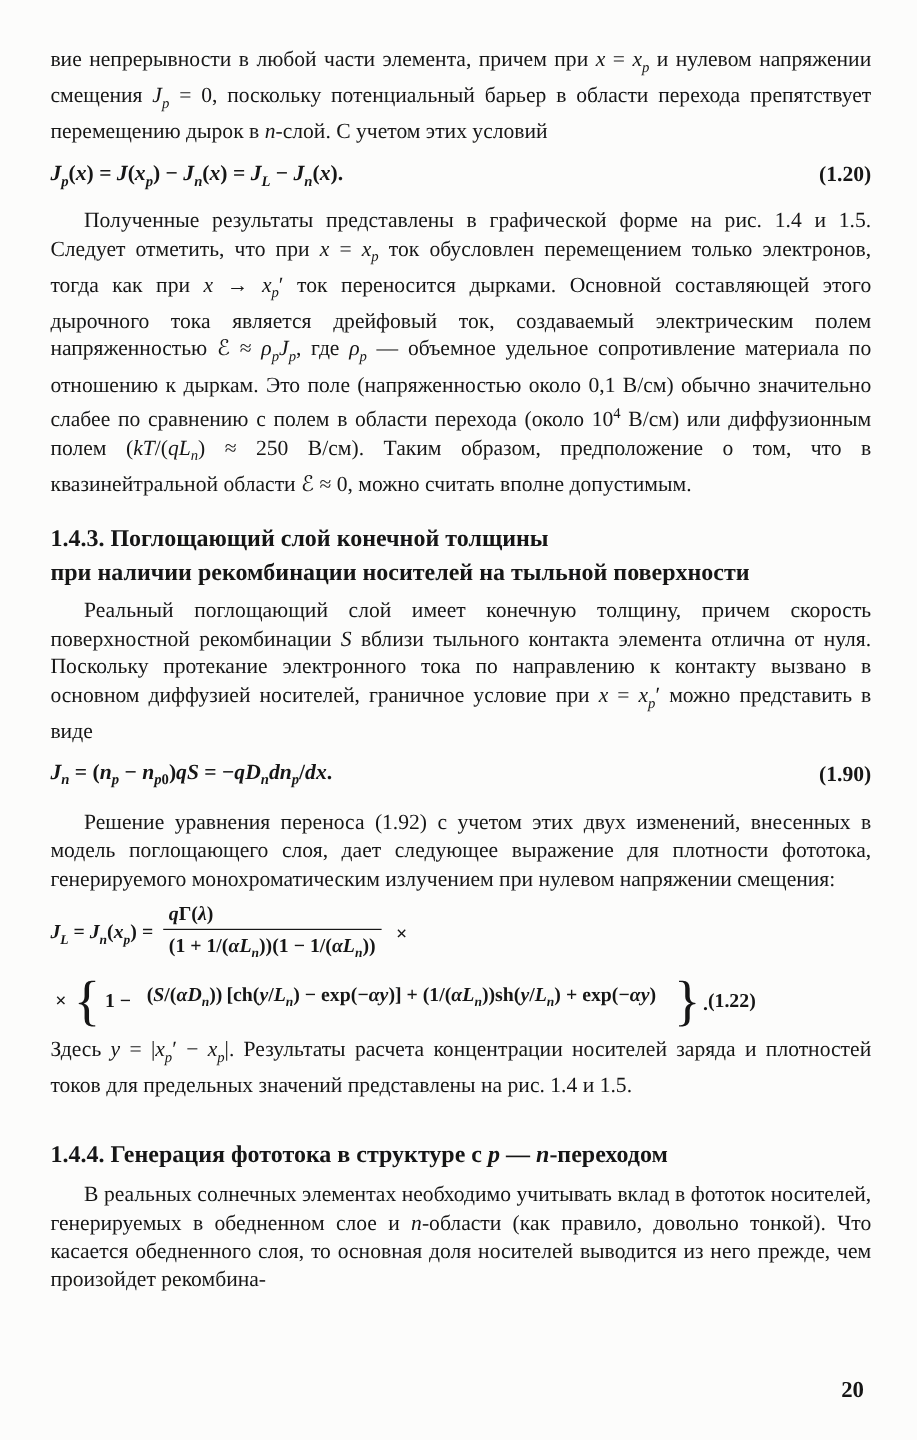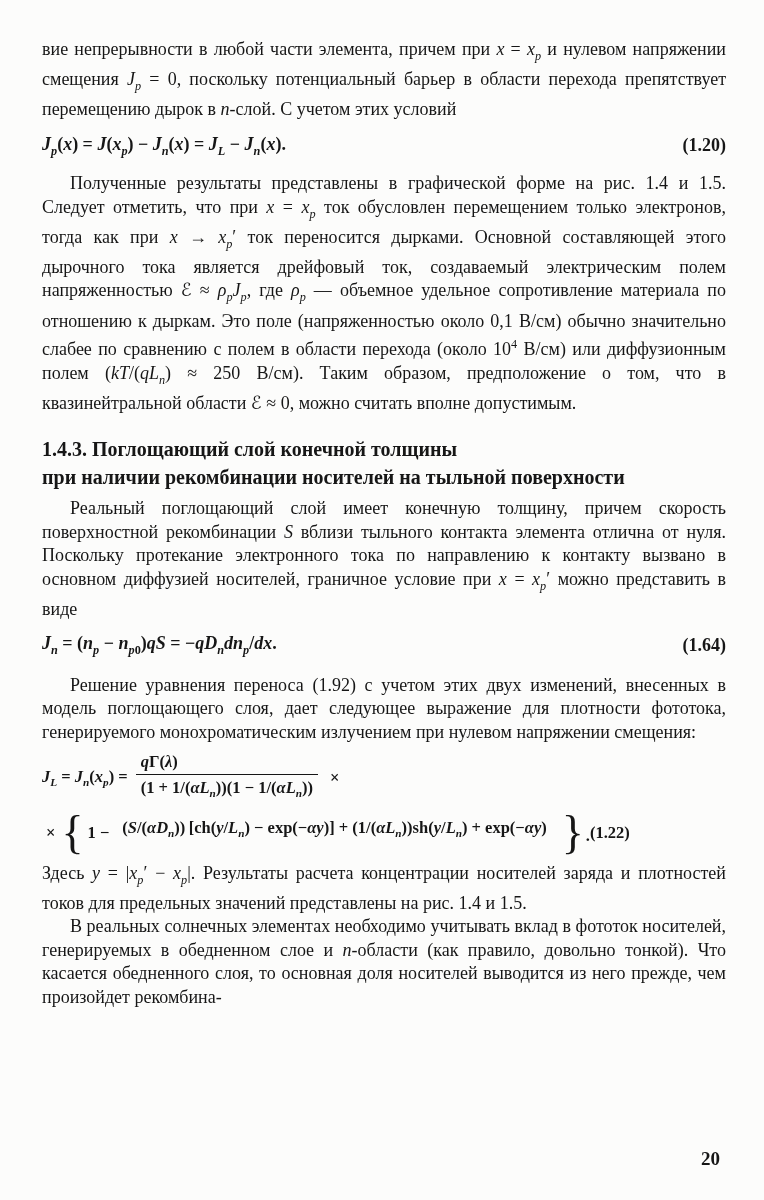--- a/index.html
+++ b/index.html
@@ -116,21 +116,21 @@
   </div>
 
   <p class="body-text indent">Полученные результаты представлены в графической форме на рис. 1.4 и 1.5. Следует отметить, что при <i>x</i> = <i>x<sub>p</sub></i> ток обусловлен перемещением только электронов, тогда как при <i>x</i> → <i>x<sub>p</sub></i>′ ток переносится дырками. Основной составляющей этого дырочного тока является дрейфовый ток, создаваемый электрическим полем напряженностью ℰ ≈ <i>ρ<sub>p</sub>J<sub>p</sub></i>, где <i>ρ<sub>p</sub></i> — объемное удельное сопротивление материала по отношению к дыркам. Это поле (напряженностью около 0,1 В/см) обычно значительно слабее по сравнению с полем в области перехода (около 10<sup>4</sup> В/см) или диффузионным полем (<i>kT</i>/(<i>qL<sub>n</sub></i>) ≈ 250 В/см). Таким образом, предположение о том, что в квазинейтральной области ℰ ≈ 0, можно считать вполне допустимым.</p>
 
   <h2 class="section-heading">1.4.3. Поглощающий слой конечной толщины<br>при наличии рекомбинации носителей на тыльной поверхности</h2>
 
   <p class="body-text indent">Реальный поглощающий слой имеет конечную толщину, причем скорость поверхностной рекомбинации <i>S</i> вблизи тыльного контакта элемента отлична от нуля. Поскольку протекание электронного тока по направлению к контакту вызвано в основном диффузией носителей, граничное условие при <i>x</i> = <i>x<sub>p</sub></i>′ можно представить в виде</p>
 
   <div class="equation eq121">
     <span class="eq-body"><i>J<sub>n</sub></i> = (<i>n<sub>p</sub></i> − <i>n</i><sub><i>p</i>0</sub>)<i>qS</i> = −<i>qD<sub>n</sub></i><i>dn<sub>p</sub></i>/<i>dx</i>.</span>
-    <span class="eq-num">(1.64)</span>
+    <span class="eq-num">(1.90)</span>
   </div>
 
   <p class="body-text indent">Решение уравнения переноса (1.92) с учетом этих двух изменений, внесенных в модель поглощающего слоя, дает следующее выражение для плотности фототока, генерируемого монохроматическим излучением при нулевом напряжении смещения:</p>
 
   <div class="eq122">
     <div class="eq-line">
       <span><i>J<sub>L</sub></i> = <i>J<sub>n</sub></i>(<i>x<sub>p</sub></i>) =</span>
       <span class="frac">
         <span class="num"><i>q</i>Γ(<i>λ</i>)</span>
         <span class="den">(1 + 1/(<i>αL<sub>n</sub></i>))(1 − 1/(<i>αL<sub>n</sub></i>))</span>
@@ -145,18 +145,19 @@
         <span class="num">(<i>S</i>/(<i>αD<sub>n</sub></i>)) [ch(<i>y</i>/<i>L<sub>n</sub></i>) − exp(−<i>αy</i>)] + (1/(<i>αL<sub>n</sub></i>))sh(<i>y</i>/<i>L<sub>n</sub></i>) + exp(−<i>αy</i>)</span>
       </span>
       <span class="brace">}</span>
       <span class="eq-period">.</span>
       <span class="eq-num">(1.22)</span>
     </div>
   </div>
 
   <p class="body-text">Здесь <i>y</i> = |<i>x<sub>p</sub></i>′ − <i>x<sub>p</sub></i>|. Результаты расчета концентрации носителей заряда и плотностей токов для предельных значений представлены на рис. 1.4 и 1.5.</p>
 
+  <h2 class="section-heading single">1.4.4. Генерация фототока в структуре с <i>p</i> — <i>n</i>-переходом</h2>
 
   <p class="body-text indent">В реальных солнечных элементах необходимо учитывать вклад в фототок носителей, генерируемых в обедненном слое и <i>n</i>-области (как правило, довольно тонкой). Что касается обедненного слоя, то основная доля носителей выводится из него прежде, чем произойдет рекомбина-</p>
 
 </main>
 
 <div class="page-number">20</div>
 
 </body></html>

